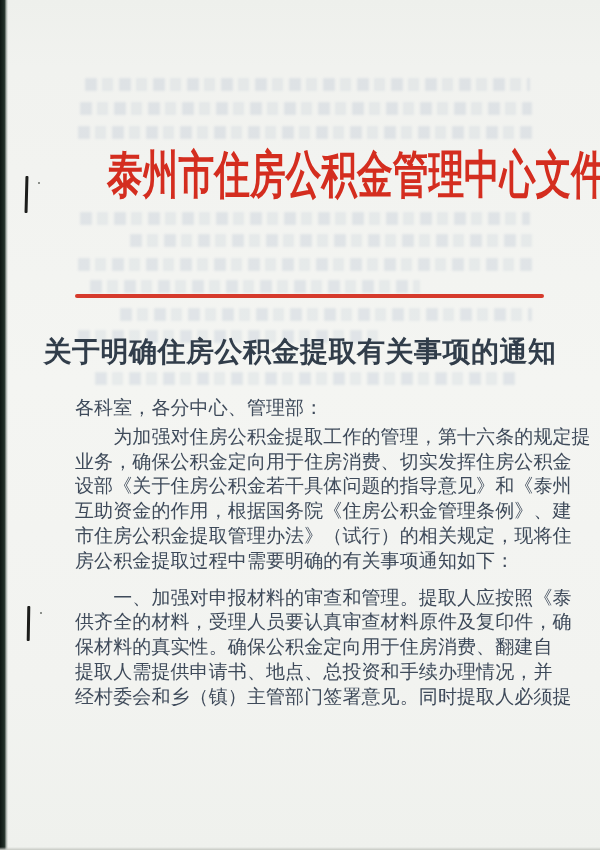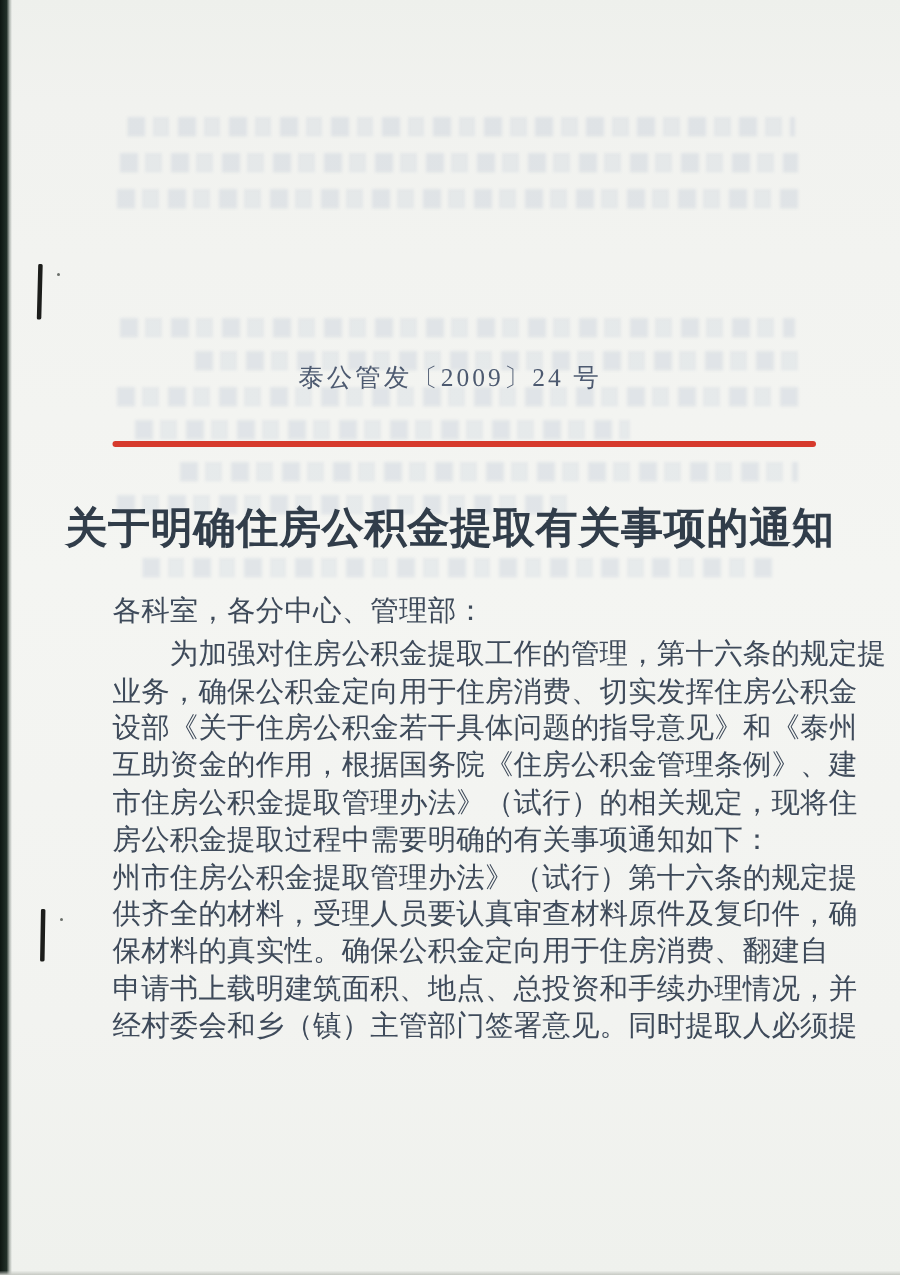--- a/index.html
+++ b/index.html
@@ -61,21 +61,21 @@
 
   .body-block {
     position:absolute; left:75px; top:396px; width:438px;
     color:#3e4a5a; font-size:19px;
   }
   .body-line {
     height:24.8px; line-height:24.8px; white-space:nowrap;
     letter-spacing:0.1px;
   }
   .body-line:nth-child(1) { margin-bottom:4px; }
-  .body-line:nth-child(7) { margin-bottom:0; }
+  .body-line:nth-child(7) { margin-bottom:12px; }
 </style>
 </head>
 <body>
 
 <div class="scan">
 
   <div class="edge-left"></div>
   <div class="edge-bottom"></div>
   <div class="staple staple-1"></div>
   <div class="staple staple-2"></div>
@@ -86,35 +86,37 @@
   <div class="bleed" style="left:80px;  top:102px; width:452px;"></div>
   <div class="bleed" style="left:78px;  top:126px; width:456px;"></div>
   <div class="bleed" style="left:80px;  top:212px; width:450px;"></div>
   <div class="bleed" style="left:130px; top:234px; width:402px;"></div>
   <div class="bleed" style="left:78px;  top:258px; width:455px;"></div>
   <div class="bleed" style="left:90px;  top:280px; width:330px;"></div>
   <div class="bleed" style="left:120px; top:308px; width:412px;"></div>
   <div class="bleed" style="left:78px;  top:330px; width:300px;"></div>
   <div class="bleed" style="left:95px;  top:372px; width:420px;"></div>
 
+  <div class="red-header">
+    <span class="squeeze">泰州市住房公积金管理中心文件</span>
+  </div>
 
-  <div class="doc-number">泰公管发〔2009〕24 号</div>
 
   <div class="red-rule"></div>
 
   <div class="doc-title">关于明确住房公积金提取有关事项的通知</div>
 
   <div class="body-block" id="body-lines">
       <div class="body-line">各科室，各分中心、管理部：</div>
       <div class="body-line">　　为加强对住房公积金提取工作的管理，第十六条的规定提</div>
       <div class="body-line">业务，确保公积金定向用于住房消费、切实发挥住房公积金</div>
       <div class="body-line">设部《关于住房公积金若干具体问题的指导意见》和《泰州</div>
       <div class="body-line">互助资金的作用，根据国务院《住房公积金管理条例》、建</div>
       <div class="body-line">市住房公积金提取管理办法》（试行）的相关规定，现将住</div>
       <div class="body-line">房公积金提取过程中需要明确的有关事项通知如下：</div>
-      <div class="body-line">州市住房公积金提取管理办法》（试行）第十六条的规定提</div>
+      <div class="body-line">　　一、加强对申报材料的审查和管理。提取人应按照《泰</div>
       <div class="body-line">供齐全的材料，受理人员要认真审查材料原件及复印件，确</div>
       <div class="body-line">保材料的真实性。确保公积金定向用于住房消费、翻建自</div>
-      <div class="body-line">申请书上载明建筑面积、地点、总投资和手续办理情况，并</div>
+      <div class="body-line">提取人需提供申请书、地点、总投资和手续办理情况，并</div>
       <div class="body-line">经村委会和乡（镇）主管部门签署意见。同时提取人必须提</div>
     </div>
 
 </div>
 
 </body></html>

